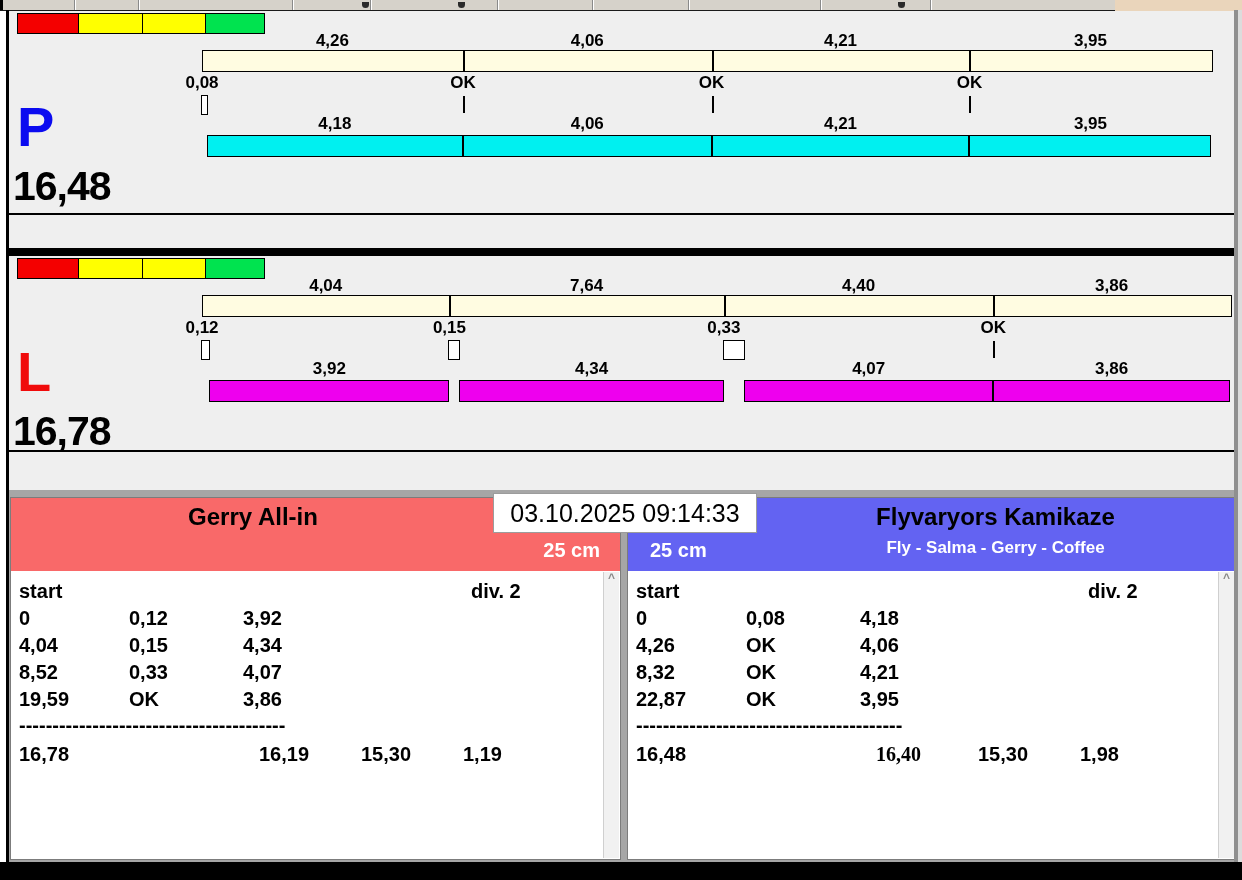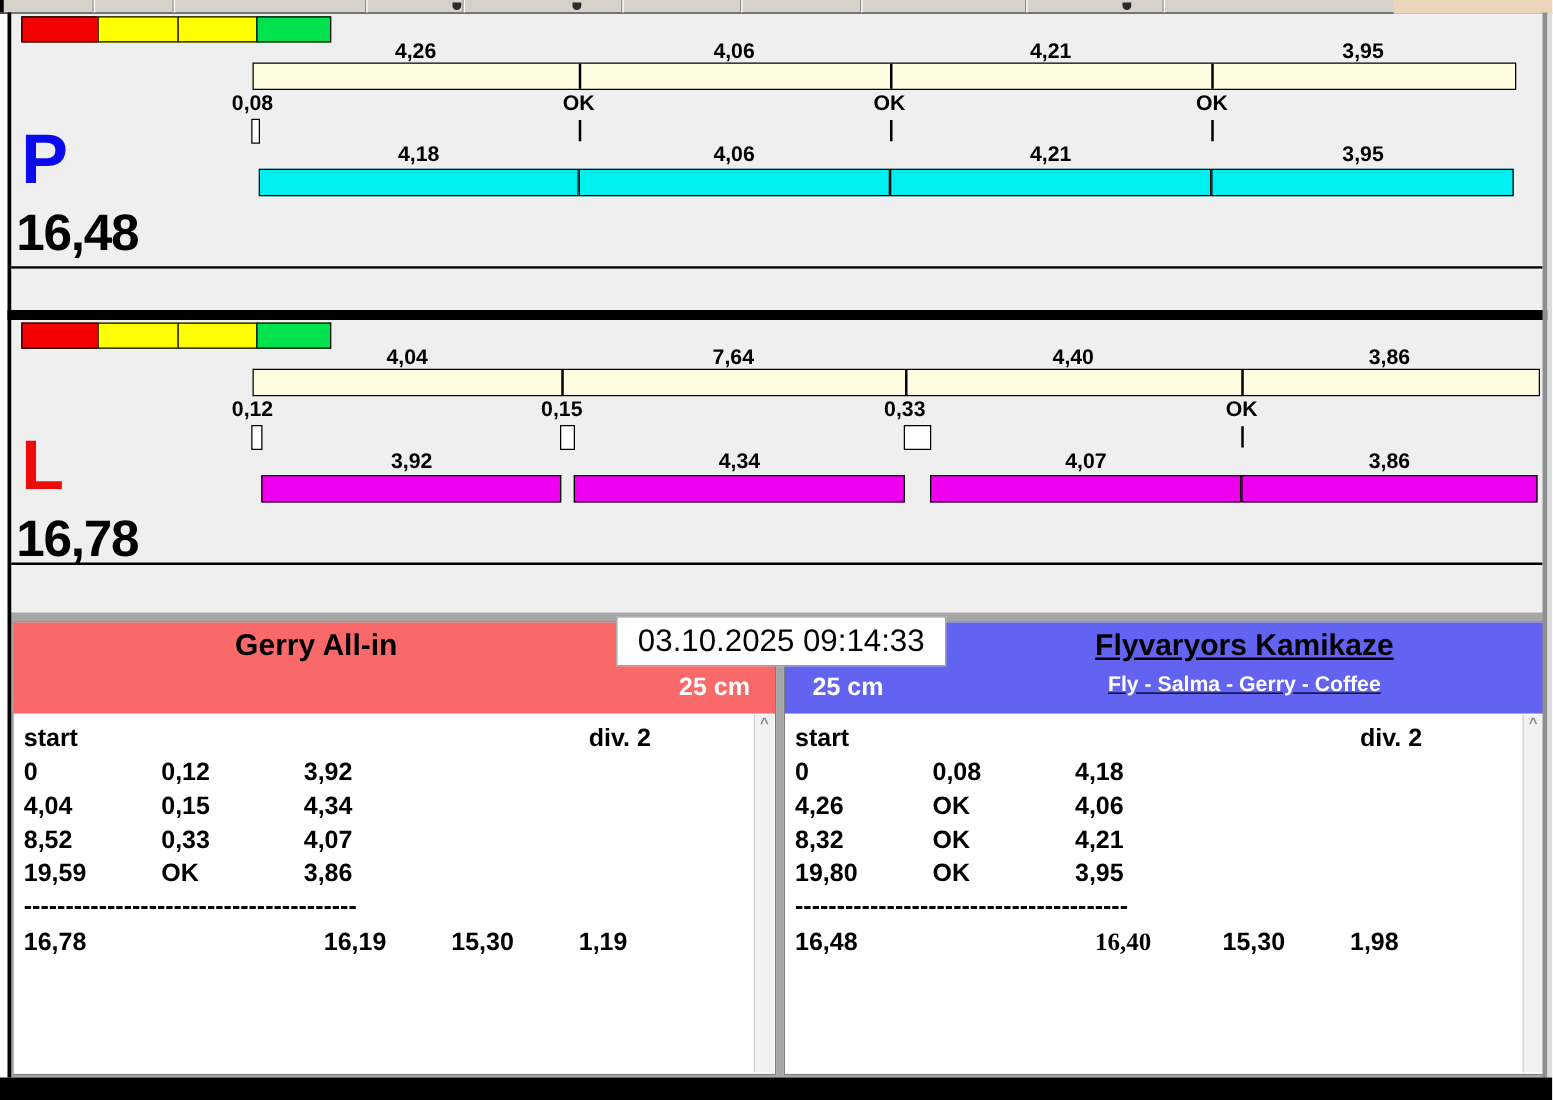--- a/index.html
+++ b/index.html
@@ -42,21 +42,21 @@
   .tl-cell{height:19px;border:1px solid #000;}
   .tl-cell + .tl-cell{margin-left:-1px;}
 
   
   #panels-frame{left:8px;top:490px;width:1228px;height:372px;background:#a6a6a6;}
   .panel{position:absolute;top:7px;height:363px;background:#fff;border:1px solid #7c7c7c;box-sizing:border-box;}
   #panel-left{left:2px;width:611px;}
   #panel-right{left:619px;width:609px;}
   .panel-header{position:absolute;left:0;top:0;right:0;height:73px;}
   #panel-left .panel-header{background:#f96969;}
-  #panel-right .panel-header{background:#6363f2;text-decoration:underline;}
+  #panel-right .panel-header{background:#6363f2;}
   .team-title{margin-top:5px;text-align:center;font-size:24px;font-weight:bold;color:#000;white-space:nowrap;}
   .team-dogs{margin-top:7px;text-align:center;font-size:17px;font-weight:bold;color:#fff;white-space:nowrap;}
   #panel-left .team-title,#panel-left .team-dogs{margin-right:125px;}
   #panel-right .team-title,#panel-right .team-dogs{margin-left:128px;}
   .height-badge{position:absolute;top:41px;font-size:20px;font-weight:bold;color:#fff;}
   #panel-left .height-badge{right:20px;}
   #panel-right .height-badge{left:22px;}
   .panel-body{position:absolute;left:0;top:73px;right:0;bottom:0;background:#fff;}
   .cell{position:absolute;font-size:20px;font-weight:bold;color:#000;white-space:nowrap;}
   .dash-line{position:absolute;left:8px;top:143px;width:322px;height:22px;overflow:hidden;
@@ -217,21 +217,21 @@
         </div>
       <div class="cell" style="left: 8px; top: 36px;">0</div>
           <div class="cell" style="left: 118px; top: 36px;">0,08</div>
           <div class="cell" style="left: 232px; top: 36px;">4,18</div>
           <div class="cell" style="left: 8px; top: 63px;">4,26</div>
           <div class="cell" style="left: 118px; top: 63px;">OK</div>
           <div class="cell" style="left: 232px; top: 63px;">4,06</div>
           <div class="cell" style="left: 8px; top: 90px;">8,32</div>
           <div class="cell" style="left: 118px; top: 90px;">OK</div>
           <div class="cell" style="left: 232px; top: 90px;">4,21</div>
-          <div class="cell" style="left: 8px; top: 117px;">19,80</div>
+          <div class="cell" style="left: 8px; top: 117px;">22,87</div>
           <div class="cell" style="left: 118px; top: 117px;">OK</div>
           <div class="cell" style="left: 232px; top: 117px;">3,95</div>
           <div class="cell" style="left: 8px; top: 172px;">16,48</div>
           <div class="cell" style="left: 248px; top: 172px; font-family: Liberation Serif, serif;">16,40</div>
           <div class="cell" style="left: 350px; top: 172px;">15,30</div>
           <div class="cell" style="left: 452px; top: 172px;">1,98</div>
         </div>
     </div>
 
     <div id="date-box" class="abs">03.10.2025 09:14:33</div>

